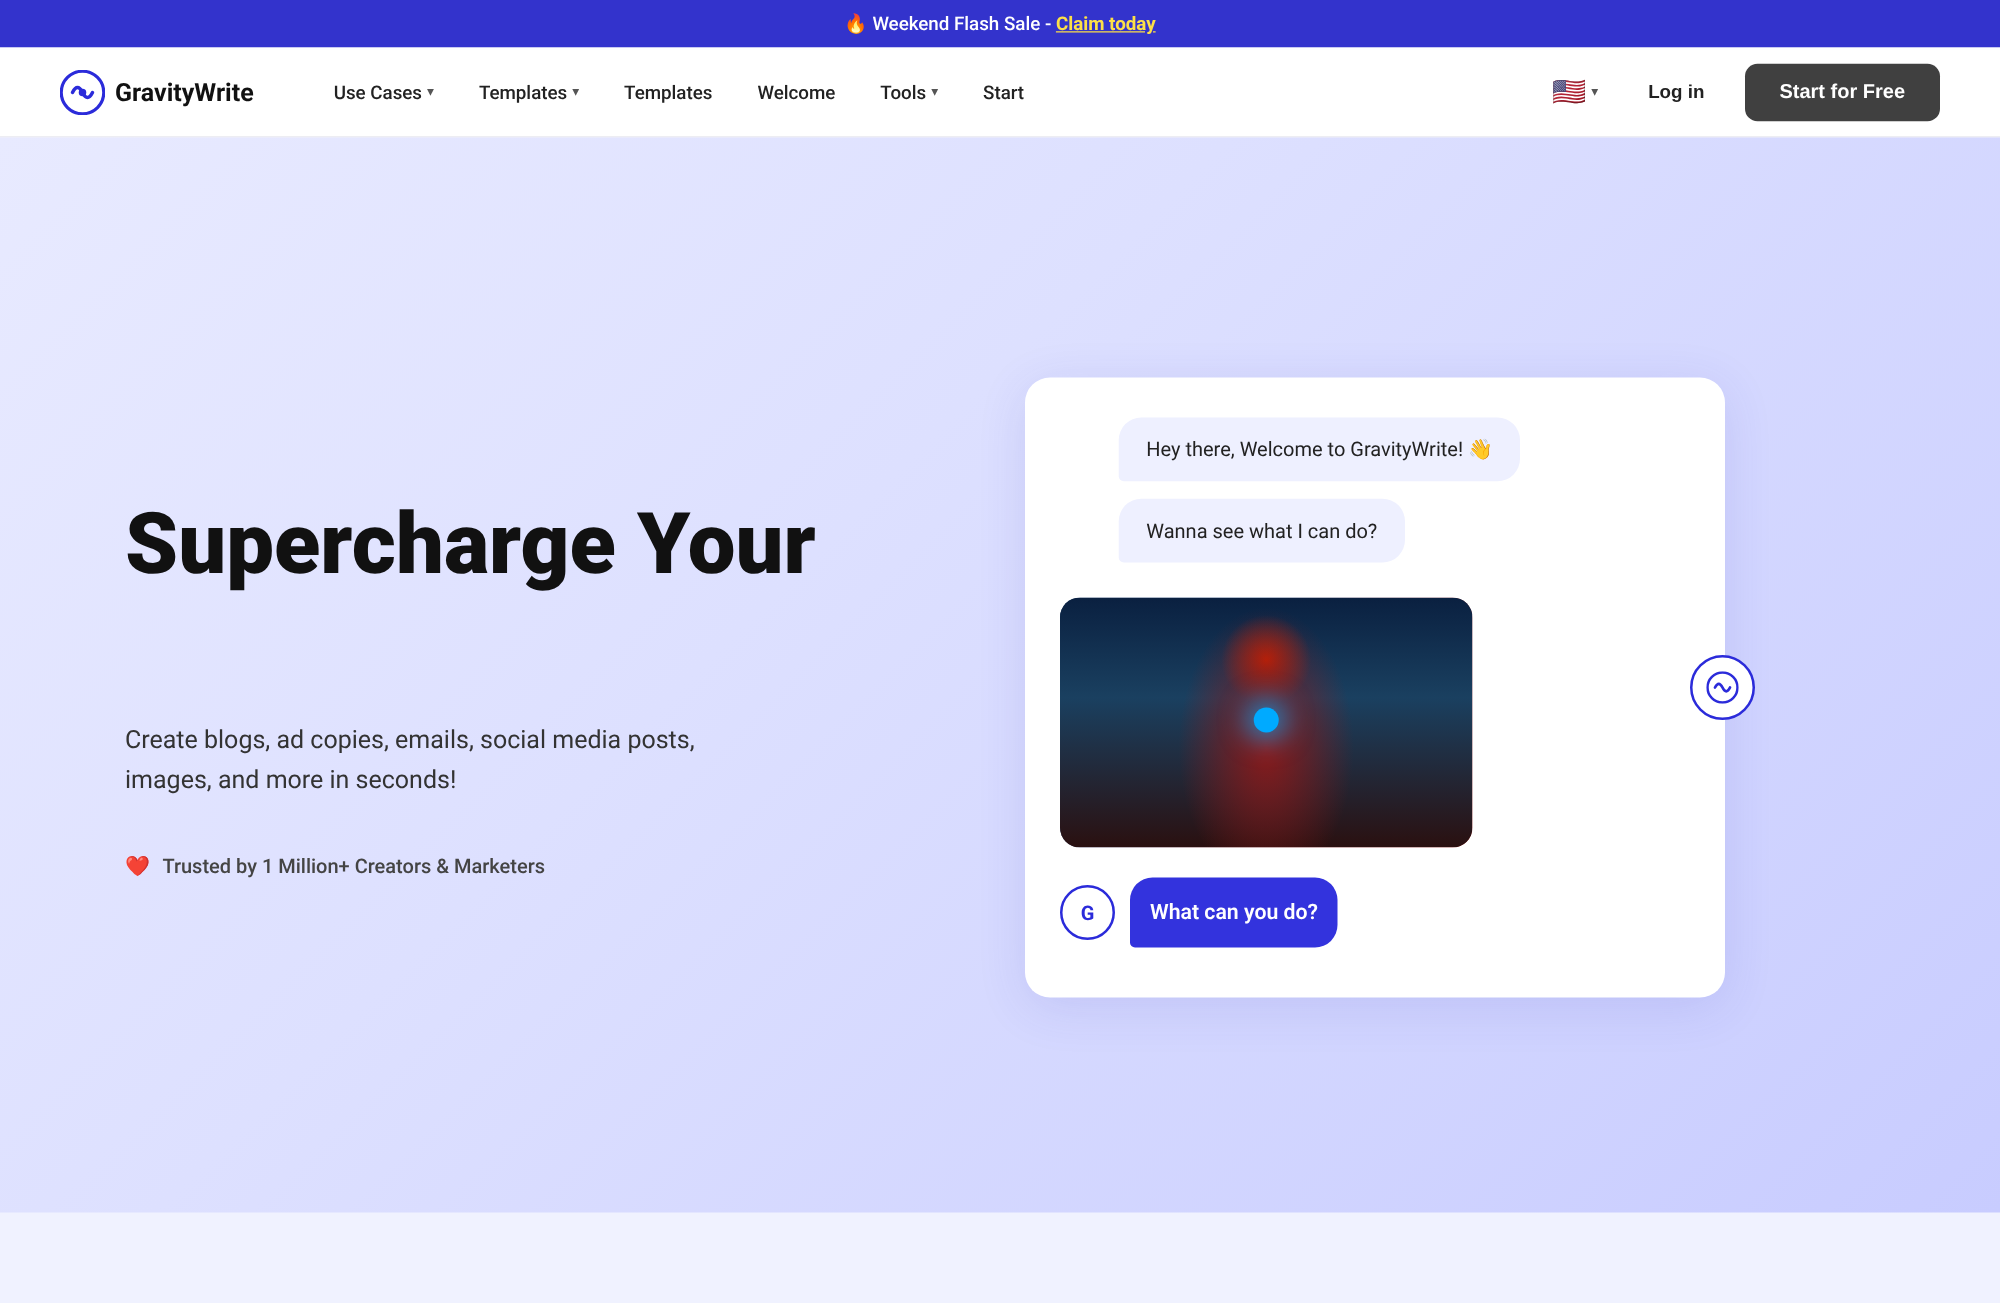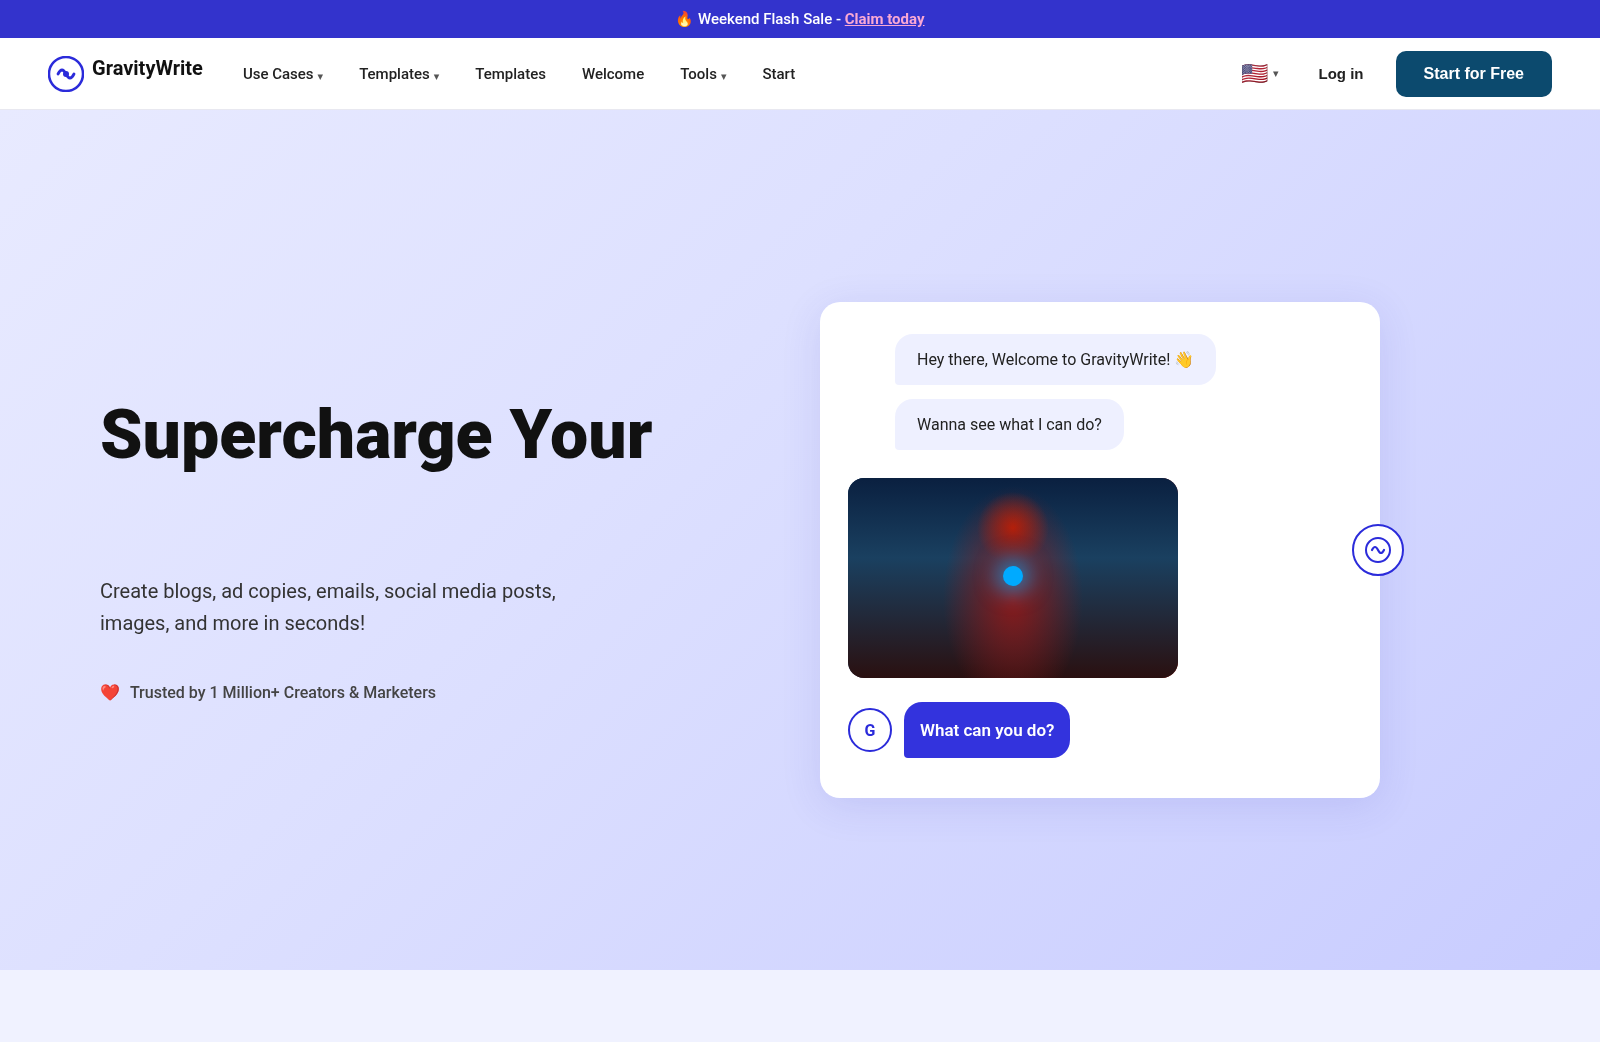--- a/index.html
+++ b/index.html
@@ -14,58 +14,58 @@
     
     .announcement-bar {
       background: #3333cc;
       color: white;
       text-align: center;
       padding: 10px 0;
       font-size: 15px;
       font-weight: 500;
     }
     .announcement-bar a {
-      color: #f9a8d4;
+      color: #fde047;
       text-decoration: underline;
       font-weight: 700;
     }
 
     
     .navbar {
       background: white;
       display: flex;
       align-items: center;
       padding: 0 48px;
       height: 72px;
       border-bottom: 1px solid #e8e8f0;
     }
     .navbar-logo {
       display: flex;
-      align-items: flex-start;
+      align-items: center;
       gap: 8px;
       font-size: 20px;
       font-weight: 700;
       color: #111;
       text-decoration: none;
-      margin-right: 24px;
+      margin-right: 48px;
       white-space: nowrap;
     }
     .logo-icon {
       width: 36px;
       height: 36px;
     }
     .navbar-nav {
       display: flex;
       align-items: center;
       gap: 4px;
       flex: 1;
     }
     .nav-item {
       display: flex;
-      align-items: flex-end;
+      align-items: center;
       gap: 4px;
       padding: 8px 16px;
       font-size: 15px;
       font-weight: 500;
       color: #222;
       cursor: pointer;
       border-radius: 6px;
       white-space: nowrap;
     }
     .nav-chevron { font-size: 11px; color: #555; }
@@ -89,21 +89,21 @@
       font-size: 15px;
       font-weight: 700;
       color: #222;
       cursor: pointer;
       padding: 8px 16px;
       border-radius: 8px;
       background: none;
       border: none;
     }
     .start-btn {
-      background: #0c4a6e;
+      background: #404040;
       color: white;
       border: none;
       border-radius: 10px;
       padding: 14px 28px;
       font-size: 16px;
       font-weight: 700;
       cursor: pointer;
       white-space: nowrap;
     }
 

